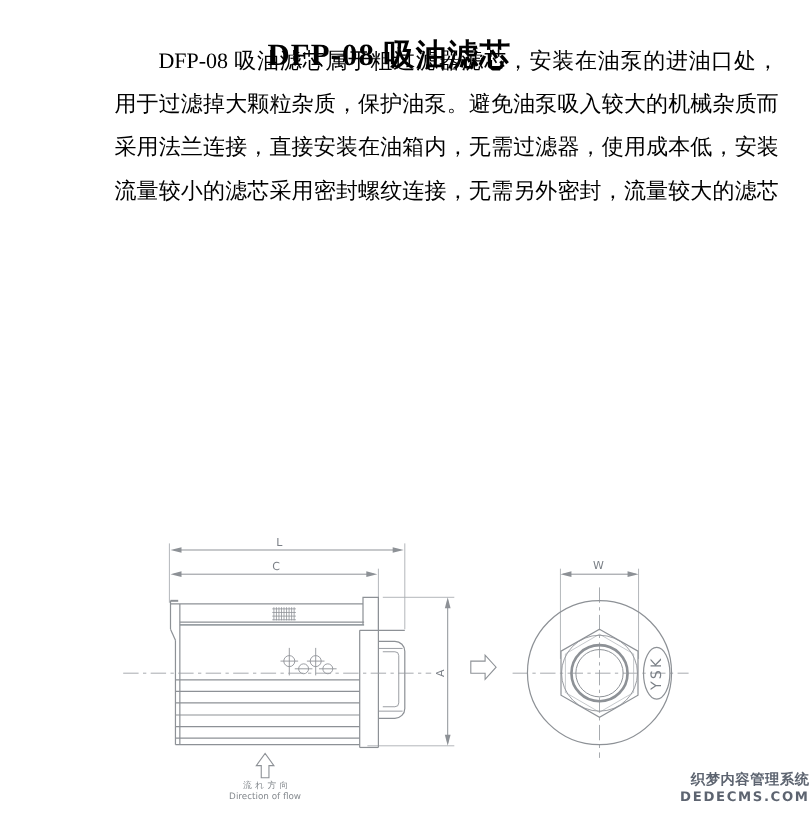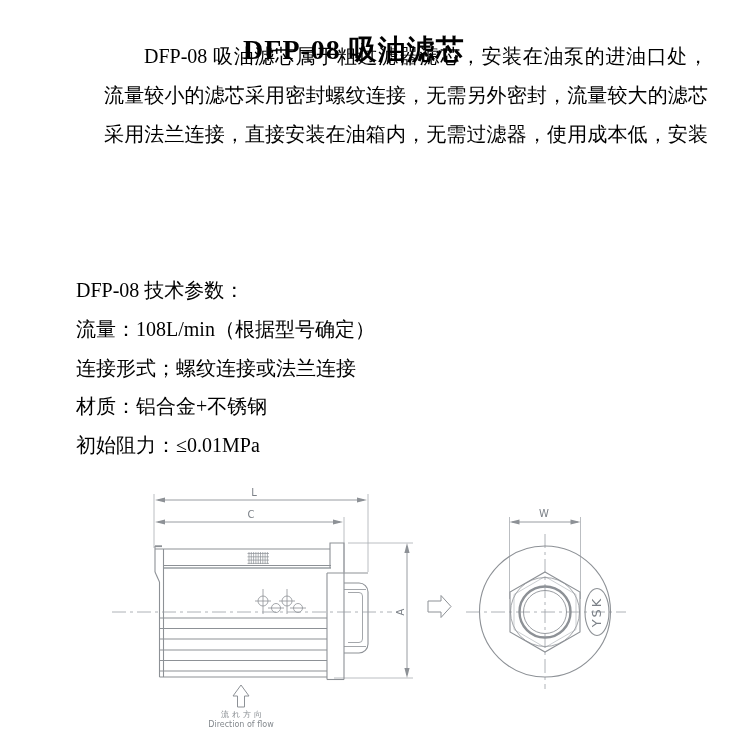--- a/index.html
+++ b/index.html
@@ -43,31 +43,25 @@
 </style>
 </head>
 <body>
 
 <div class="page">
 
   <h1 class="doc-title">DFP-08 吸油滤芯</h1>
 
   <div class="para">
     <div class="para-line first"><span class="indent"></span><span>DFP-08 吸油滤芯属于粗过滤器滤芯，安装在油泵的进油口处，</span></div>
+    <div class="para-line">用于过滤掉大颗粒杂质，保护油泵。避免油泵吸入较大的机械杂质而</div>
+    <div class="para-line">采用法兰连接，直接安装在油箱内，无需过滤器，使用成本低，安装</div>
     <div class="para-line">流量较小的滤芯采用密封螺纹连接，无需另外密封，流量较大的滤芯</div>
-    <div class="para-line">采用法兰连接，直接安装在油箱内，无需过滤器，使用成本低，安装</div>
   </div>
 
-  <div class="specs">
-    <div class="spec-line">DFP-08 技术参数：</div>
-    <div class="spec-line">流量：108L/min（根据型号确定）</div>
-    <div class="spec-line">连接形式；螺纹连接或法兰连接</div>
-    <div class="spec-line">材质：铝合金+不锈钢</div>
-    <div class="spec-line">初始阻力：≤0.01MPa</div>
-  </div>
 
   <svg class="drawing" width="738" height="745" viewBox="0 0 738 745">
     <g stroke="#a9adb2" stroke-width="0.8" fill="none">
       <line x1="154" y1="494" x2="154" y2="548"></line>
       <line x1="344" y1="517" x2="344" y2="572"></line>
       <line x1="368" y1="494" x2="368" y2="572"></line>
       <line x1="348" y1="543" x2="413" y2="543"></line>
       <line x1="334" y1="678" x2="413" y2="678"></line>
       <line x1="509.5" y1="517" x2="509.5" y2="599"></line>
       <line x1="580.5" y1="517" x2="580.5" y2="599"></line>
@@ -180,14 +174,18 @@
       <circle cx="545" cy="612" r="21.5" stroke-width="0.9"></circle>
       <ellipse cx="597" cy="612" rx="12" ry="23.5" stroke-width="1.1"></ellipse>
     </g>
     <text class="brand-label" x="597" y="612" text-anchor="middle" dominant-baseline="middle" transform="rotate(-90 597 612)">YSK</text>
 
     <path d="M237.5,707 L237.5,696 L233,696 L241,685 L249,696 L244.5,696 L244.5,707 Z" stroke="#8d9196" stroke-width="1" fill="none"></path>
     <text class="flow-label-jp" x="243" y="716.5" text-anchor="middle">流れ方向</text>
     <text class="flow-label-en" x="241" y="726.5" text-anchor="middle">Direction of flow</text>
   </svg>
 
+  <div class="watermark">
+    <div class="wm1">织梦内容管理系统</div>
+    <div class="wm2">DEDECMS.COM</div>
+  </div>
 
 </div>
 
 </body></html>

